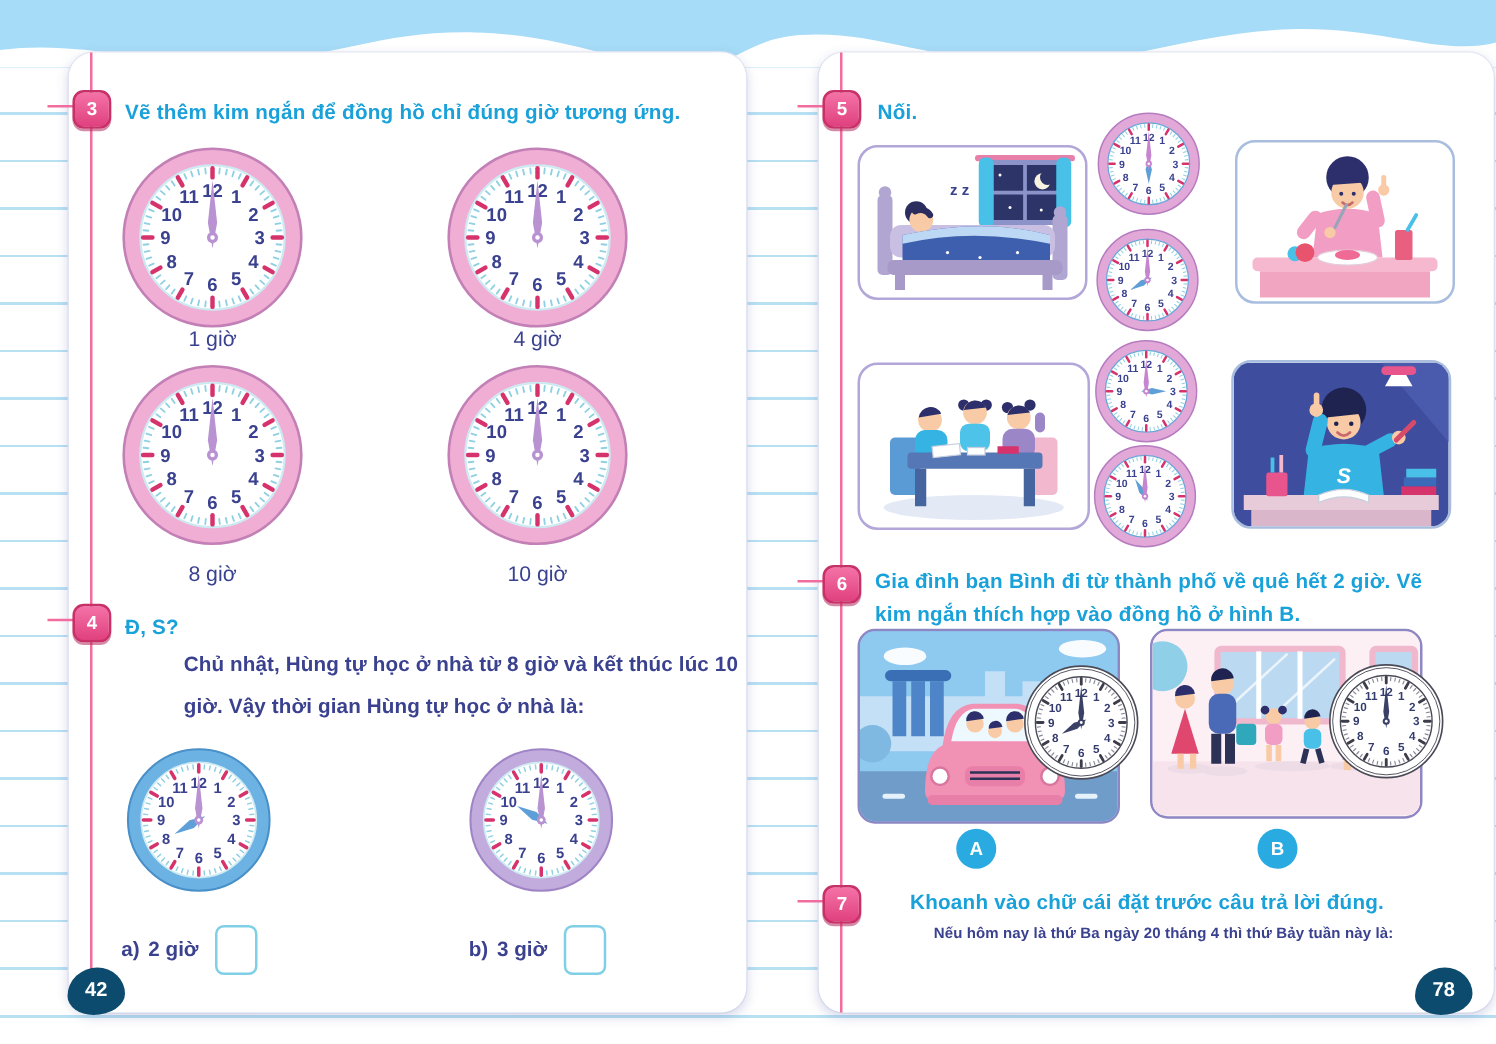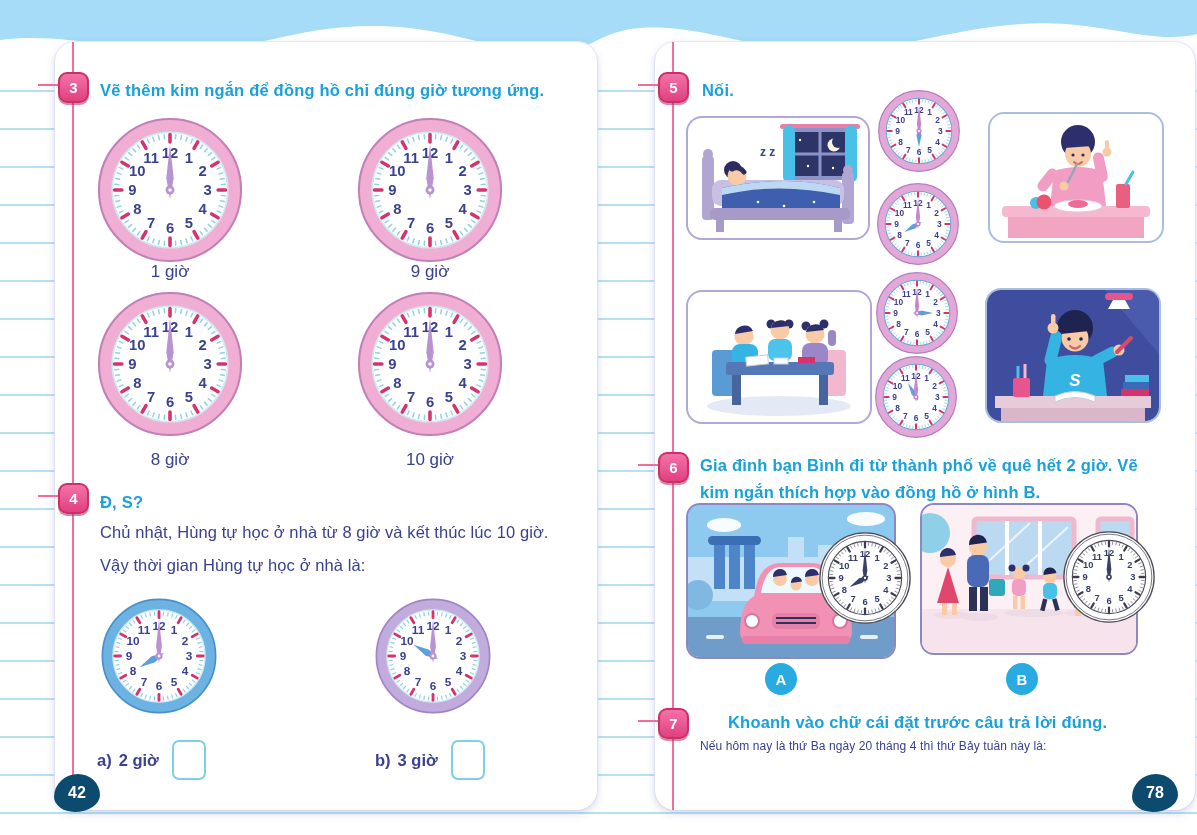--- a/index.html
+++ b/index.html
@@ -21,21 +21,21 @@
          box-shadow:0 2px 0 rgba(176,42,92,.55);color:#fff;font-weight:bold;font-size:15px;
          display:flex;align-items:center;justify-content:center;}
   .b3{left:58px;top:72px}.b4{left:58px;top:483px}
   .b5{left:658px;top:72px}.b6{left:658px;top:452px}.b7{left:658px;top:708px}
   .prompt{position:absolute;color:#19a1d9;font-weight:bold;font-size:16.5px;line-height:27px;z-index:5;letter-spacing:.2px;}
   .p3{left:100px;top:77px;width:480px}
   .p4{left:100px;top:489px}
   .p5{left:702px;top:77px}
   .p6{left:700px;top:452px;width:460px}
   .p7{left:728px;top:709px;width:474px}
-  .bodytext{position:absolute;color:#3a418f;font-weight:normal;font-size:16.5px;z-index:5;letter-spacing:.1px;}
+  .bodytext{position:absolute;color:#3a418f;font-weight:bold;font-size:16.5px;z-index:5;letter-spacing:.1px;margin-left:47px;}
   .q4q{left:100px;top:516px;width:466px;line-height:33px;}
   .q7q{left:700px;top:739px;width:484px;font-size:12px;}
   .clock{position:absolute;z-index:5;}
   .q3c1{left:96px;top:116px;width:148px;height:148px}
   .q3c2{left:356px;top:116px;width:148px;height:148px}
   .q3c3{left:96px;top:290px;width:148px;height:148px}
   .q3c4{left:356px;top:290px;width:148px;height:148px}
   .clock-label{position:absolute;color:#3a418f;font-weight:normal;font-size:17px;text-align:center;width:148px;z-index:5;}
   .l1{left:96px;top:262px}.l2{left:356px;top:262px}.l3{left:96px;top:450px}.l4{left:356px;top:450px}
   .q4a{left:100px;top:597px;width:118px;height:118px}
@@ -410,21 +410,21 @@
         <text x="-25.50" y="3.60" text-anchor="middle" font-size="10" font-weight="bold" fill="#3a418f" font-family="Liberation Sans, sans-serif">9</text>
         <text x="-22.08" y="-9.15" text-anchor="middle" font-size="10" font-weight="bold" fill="#3a418f" font-family="Liberation Sans, sans-serif">10</text>
         <text x="-12.75" y="-18.48" text-anchor="middle" font-size="10" font-weight="bold" fill="#3a418f" font-family="Liberation Sans, sans-serif">11</text>
         <text x="-0.00" y="-21.90" text-anchor="middle" font-size="10" font-weight="bold" fill="#3a418f" font-family="Liberation Sans, sans-serif">12</text>
         <polygon points="0,6 -2.5,-8 0,-31 2.5,-8" fill="#b992d2" transform="rotate(0)"></polygon>
         <circle r="3" fill="#b992d2"></circle>
         <circle r="1.2" fill="#fff"></circle>
       </svg>
     </div>
   <div class="clock-label l1">1 giờ</div>
-  <div class="clock-label l2">9 giờ</div>
+  <div class="clock-label l2">4 giờ</div>
   <div class="clock-label l3">8 giờ</div>
   <div class="clock-label l4">10 giờ</div>
 
   <div class="badge b4">4</div>
   <div class="prompt p4">Đ, S?</div>
   <div class="bodytext q4q">Chủ nhật, Hùng tự học ở nhà từ 8 giờ và kết thúc lúc 10 giờ. Vậy thời gian Hùng tự học ở nhà là:</div>
 
   <div class="clock q4a">
       <svg viewBox="-50 -50 100 100" width="100%" height="100%">
         <circle r="43.5" fill="#fff" stroke="#6cb3e4" stroke-width="9"></circle>

